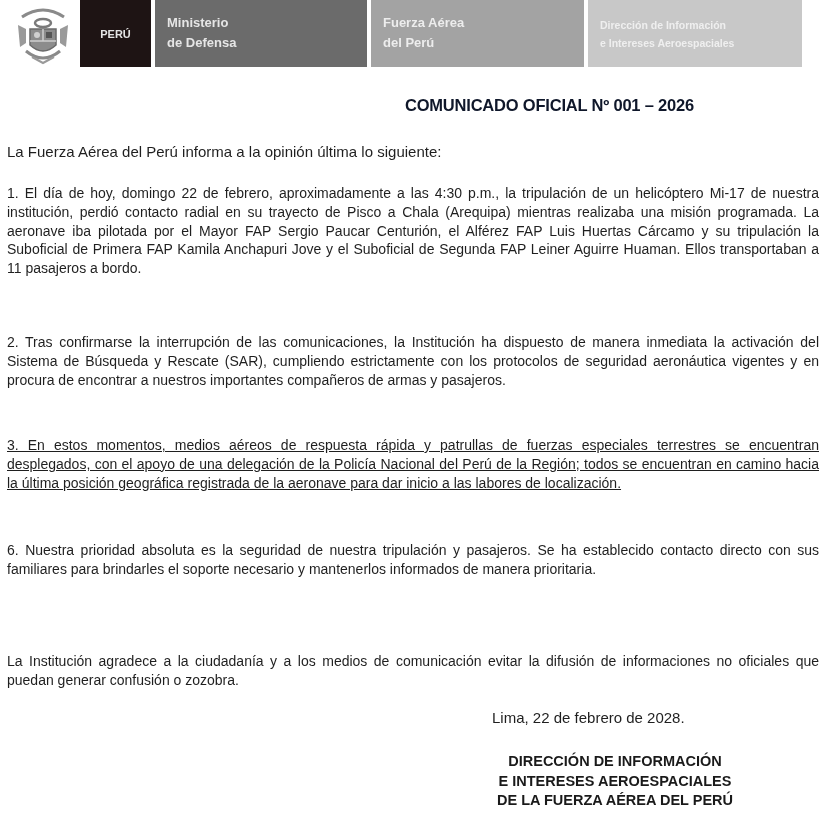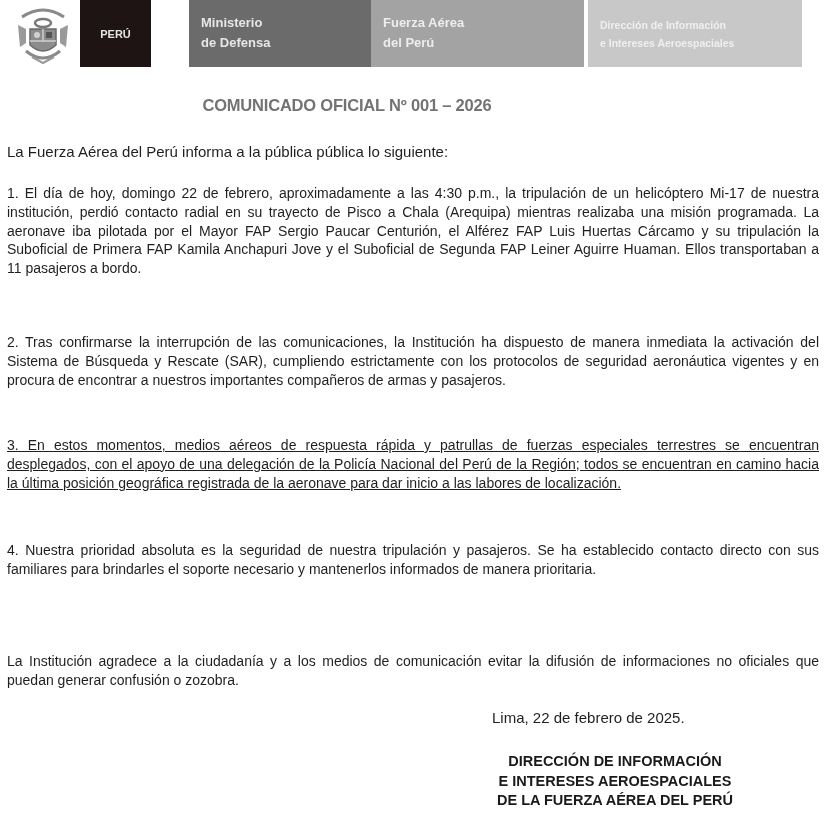--- a/index.html
+++ b/index.html
@@ -1,25 +1,25 @@
 <!DOCTYPE html>
 <html><head>
 <meta charset="utf-8">
 <style>
   html, body { margin: 0; padding: 0; background: #ffffff; }
   body { width: 831px; height: 839px; overflow: hidden; position: relative; font-family: "Liberation Sans", sans-serif; color: #1c1c1c; }
   .header { position: absolute; left: 0; top: 0; width: 831px; height: 70px; }
   .crest { position: absolute; left: 12px; top: 3px; width: 62px; height: 64px; }
   .blk { position: absolute; top: 0; height: 67px; box-sizing: border-box; font-weight: bold; font-size: 13px; line-height: 20px; }
   .blk-peru { left: 80px; width: 71px; background: #1e1414; color: #e4e4e4; display: flex; align-items: center; justify-content: center; font-size: 11px; text-align: right; }
-  .blk-min { left: 155px; width: 212px; background: #6b6b6b; color: #e6e6e6; padding: 13px 0 0 12px; margin-left: 34px; }
+  .blk-min { left: 155px; width: 212px; background: #6b6b6b; color: #e6e6e6; padding: 13px 0 0 12px; }
   .blk-fap { left: 371px; width: 213px; background: #a3a3a3; color: #ededed; padding: 13px 0 12px 12px; }
   .blk-dir { left: 588px; width: 214px; background: #c8c8c8; color: #efefef; padding: 16px 0 0 12px; font-size: 10.5px; line-height: 18px; font-weight: bold; }
   .blk span { display: block; white-space: nowrap; }
-  .title { position: absolute; left: 0; width: 694px; top: 96px; text-align: center; font-weight: bold; font-size: 16.5px; letter-spacing: -0.2px; color: #737373; }
+  .title { position: absolute; left: 0; width: 694px; top: 96px; text-align: right; font-weight: bold; font-size: 16.5px; letter-spacing: -0.2px; color: #0f172a; }
   .intro { position: absolute; left: 7px; top: 143px; font-size: 15px; color: #1f1f1f; }
   .para { position: absolute; left: 7px; width: 812px; font-size: 14px; line-height: 18.8px; text-align: justify; color: #1f1f1f; }
   .p1 { top: 184px; }
   .p2 { top: 333px; }
   .p3 { top: 436px; text-decoration: underline; }
   .p4 { top: 541px; }
   .p5 { top: 624px; margin-top: 28px; }
   .place { position: absolute; left: 492px; top: 709px; font-size: 15px; color: #1f1f1f; }
   .sig { position: absolute; left: 440px; width: 350px; top: 752px; text-align: center; font-weight: bold; font-size: 14.5px; line-height: 19.5px; color: #1a1a1a; }
   .sig span { display: block; }
@@ -54,27 +54,27 @@
     <span>Fuerza Aérea</span>
     <span>del Perú</span>
   </div>
   <div class="blk blk-dir">
     <span>Dirección de Información</span>
     <span>e Intereses Aeroespaciales</span>
   </div>
 </div>
 
 <div class="title">COMUNICADO OFICIAL Nº 001 – 2026</div>
-<div class="intro">La Fuerza Aérea del Perú informa a la pública pública lo siguiente:</div>
+<div class="intro">La Fuerza Aérea del Perú informa a la opinión última lo siguiente:</div>
 
 <div class="para p1">1. El día de hoy, domingo 22 de febrero, aproximadamente a las 4:30 p.m., la tripulación de un helicóptero Mi-17 de nuestra institución, perdió contacto radial en su trayecto de Pisco a Chala (Arequipa) mientras realizaba una misión programada. La aeronave iba pilotada por el Mayor FAP Sergio Paucar Centurión, el Alférez FAP Luis Huertas Cárcamo y su tripulación la Suboficial de Primera FAP Kamila Anchapuri Jove y el Suboficial de Segunda FAP Leiner Aguirre Huaman. Ellos transportaban a 11 pasajeros a bordo.</div>
 <div class="para p2">2. Tras confirmarse la interrupción de las comunicaciones, la Institución ha dispuesto de manera inmediata la activación del Sistema de Búsqueda y Rescate (SAR), cumpliendo estrictamente con los protocolos de seguridad aeronáutica vigentes y en procura de encontrar a nuestros importantes compañeros de armas y pasajeros.</div>
 <div class="para p3">3. En estos momentos, medios aéreos de respuesta rápida y patrullas de fuerzas especiales terrestres se encuentran desplegados, con el apoyo de una delegación de la Policía Nacional del Perú de la Región; todos se encuentran en camino hacia la última posición geográfica registrada de la aeronave para dar inicio a las labores de localización.</div>
-<div class="para p4">4. Nuestra prioridad absoluta es la seguridad de nuestra tripulación y pasajeros. Se ha establecido contacto directo con sus familiares para brindarles el soporte necesario y mantenerlos informados de manera prioritaria.</div>
+<div class="para p4">6. Nuestra prioridad absoluta es la seguridad de nuestra tripulación y pasajeros. Se ha establecido contacto directo con sus familiares para brindarles el soporte necesario y mantenerlos informados de manera prioritaria.</div>
 <div class="para p5">La Institución agradece a la ciudadanía y a los medios de comunicación evitar la difusión de informaciones no oficiales que puedan generar confusión o zozobra.</div>
 
-<div class="place">Lima, 22 de febrero de 2025.</div>
+<div class="place">Lima, 22 de febrero de 2028.</div>
 
 <div class="sig">
   <span>DIRECCIÓN DE INFORMACIÓN</span>
   <span>E INTERESES AEROESPACIALES</span>
   <span>DE LA FUERZA AÉREA DEL PERÚ</span>
 </div>
 
 </body></html>

